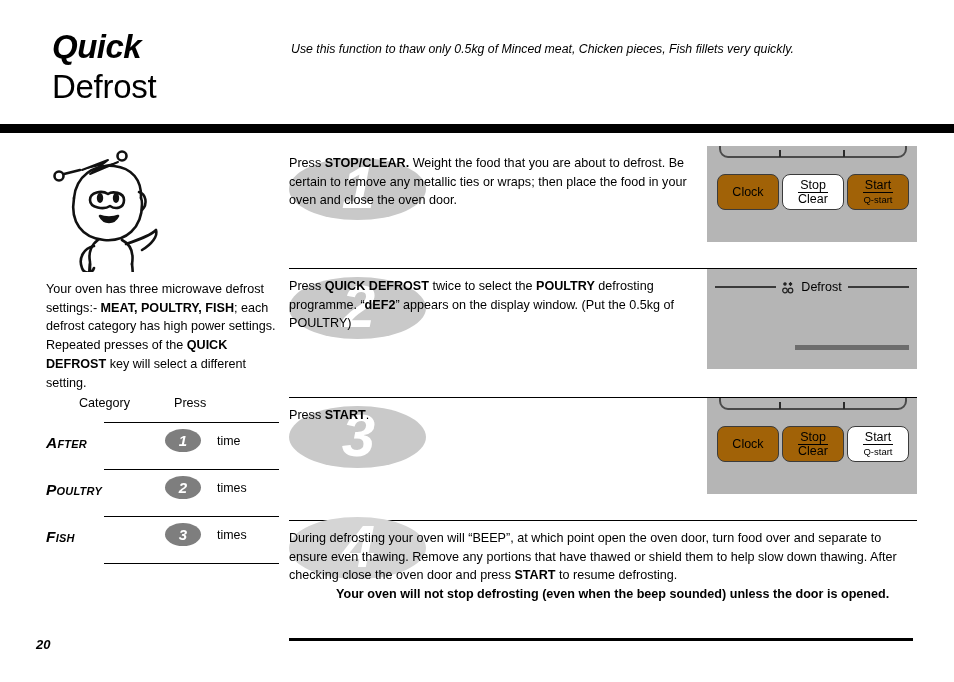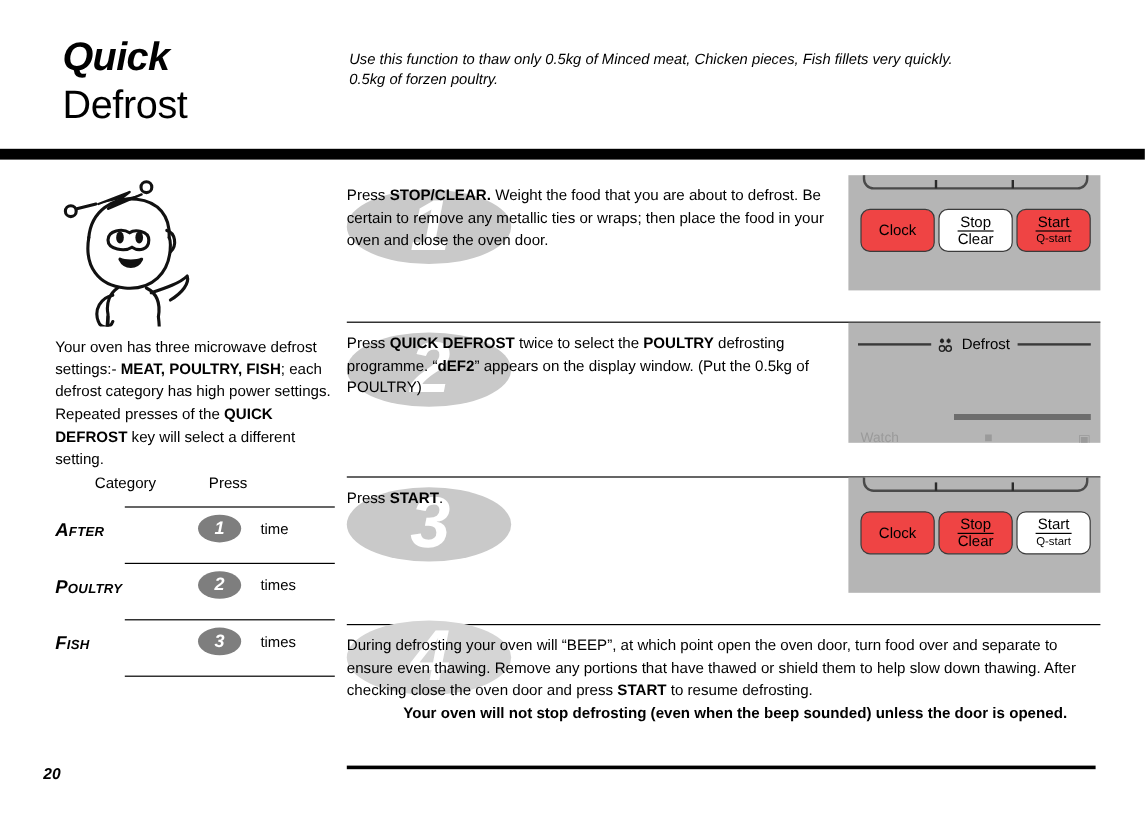--- a/index.html
+++ b/index.html
@@ -208,21 +208,21 @@
     left: 10px;
     right: 8px;
     display: flex;
     justify-content: space-between;
   }
   .btn {
     width: 60px;
     height: 34px;
     border: 1.6px solid #3b3b3b;
     border-radius: 8px;
-    background: #ef4444;
+    background: #a16207;
     display: flex;
     flex-direction: column;
     align-items: center;
     justify-content: center;
     font-size: 11.5px;
     line-height: 13px;
     color: #000;
   }
   .btn.lit { background: #ffffff; }
   .btn .b-top {
@@ -323,21 +323,20 @@
 </head>
 <body>
 
 <div class="title-block">
   <div class="title-line1">Quick</div>
   <div class="title-line2">Defrost</div>
 </div>
 
 <div class="intro">
   <div>Use this function to thaw only 0.5kg of Minced meat, Chicken pieces, Fish fillets very quickly.</div>
-  <div>0.5kg of forzen poultry.</div>
 </div>
 
 <div class="header-rule"></div>
 
 <div class="mascot">
   <svg width="135" height="132" viewBox="0 0 135 132" fill="none" stroke="#111" stroke-width="2.6" stroke-linecap="round" stroke-linejoin="round">
 
     <path d="M36 30 L62 20 L44 34 L72 22" fill="#111" stroke-width="2"></path>
     <circle cx="76" cy="16" r="4.5"></circle>
     <path d="M34 30 L18 34"></path>
@@ -448,25 +447,20 @@
               <g stroke="#222" stroke-width="1.2" fill="none">
                 <circle cx="3" cy="11.5" r="2.3"></circle>
                 <circle cx="8.5" cy="11.5" r="2.3"></circle>
               </g>
             </svg>
             <span>Defrost</span>
           </span>
           <span class="rule"></span>
         </div>
         <div class="dark-bar" style="left:88px;right:8px;top:76px;"></div>
-        <div class="panel-foot" style="bottom:-4px;">
-          <span>Watch</span>
-          <span>■</span>
-          <span>▣</span>
-        </div>
       </div>
     </div>
   </div>
 
   <div class="step">
     <div class="step-inner" style="min-height:104px;">
       <div class="watermark wm3">3</div>
       <div class="step-text">
         <span>Press </span><b>START</b><span>.</span>
       </div>

